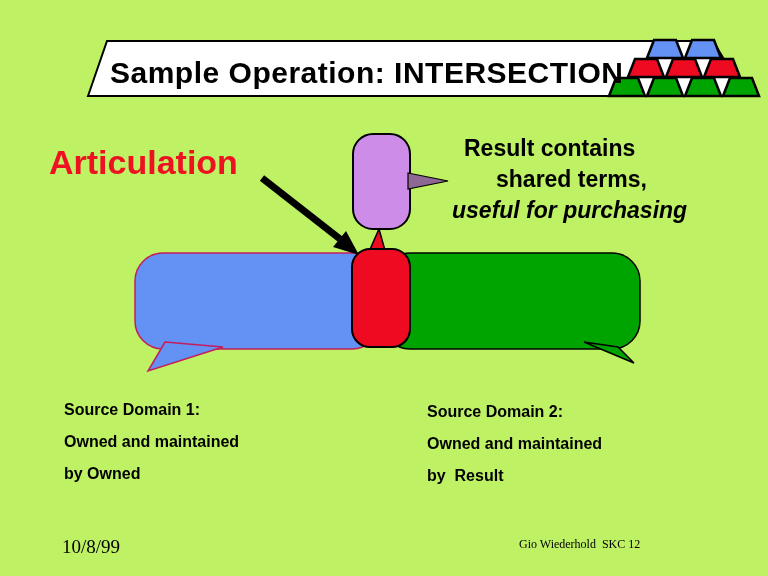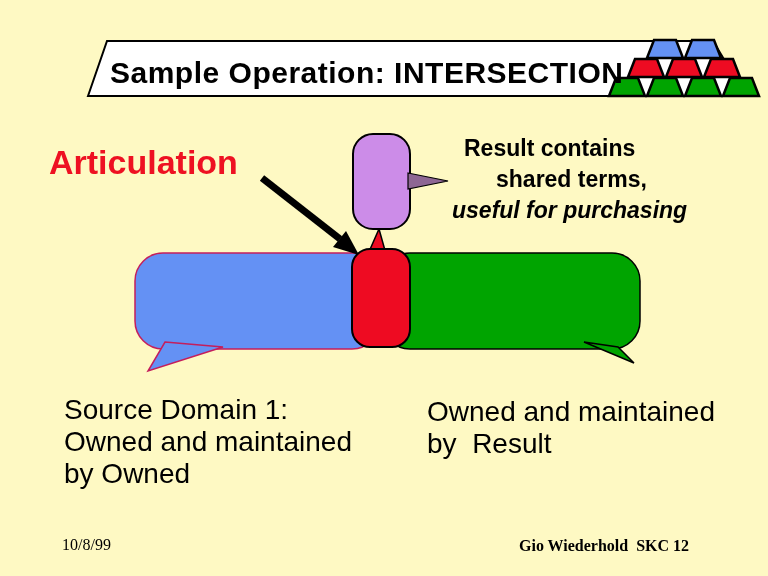--- a/index.html
+++ b/index.html
@@ -1,37 +1,37 @@
 <!DOCTYPE html>
 <html><head>
 <meta charset="utf-8">
 <style>
   html,body{margin:0;padding:0;background:#fff;}
   .slide{
-    position:relative;width:768px;height:576px;background:#fef9c3;overflow:hidden;
+    position:relative;width:768px;height:576px;background:#bef264;overflow:hidden;
     font-family:"Liberation Sans",sans-serif;
   }
   .abs{position:absolute;}
   .slide-title{
     left:110px;top:56px;font-size:30px;font-weight:bold;color:#000;
     letter-spacing:0.5px;white-space:pre;
   }
   .articulation{
     left:49px;top:143px;font-size:34px;font-weight:bold;color:#EE1122;white-space:pre;
   }
   .result-note{left:452px;top:133px;font-size:23px;font-weight:bold;color:#000;line-height:31px;}
   .result-note .l1{padding-left:12px;white-space:pre;}
   .result-note .l2{padding-left:44px;white-space:pre;}
   .result-note .l3{padding-left:0;font-style:italic;white-space:pre;}
-  .source-block{font-size:28px;font-weight:normal;color:#000;line-height:32px;}
+  .source-block{font-size:16px;font-weight:bold;color:#000;line-height:32px;}
   .source-block div{white-space:pre;}
   .src1{left:64px;top:394px;}
   .src2{left:427px;top:396px;}
-  .footer-date{left:62px;top:536px;font-family:"Liberation Serif",serif;font-size:16px;color:#000;white-space:pre;}
-  .footer-credit{left:519px;top:537px;font-family:"Liberation Serif",serif;font-size:16px;color:#000;white-space:pre;font-weight:bold;}
+  .footer-date{left:62px;top:536px;font-family:"Liberation Serif",serif;font-size:19px;color:#000;white-space:pre;}
+  .footer-credit{left:519px;top:537px;font-family:"Liberation Serif",serif;font-size:12px;color:#000;white-space:pre;}
   svg{position:absolute;left:0;top:0;}
   .stroke-black{stroke:#000;}
   .stroke-crimson{stroke:#C41E5C;}
 </style>
 </head>
 <body>
 
 <div class="slide">
 
   <svg width="768" height="576" viewBox="0 0 768 576">
@@ -86,20 +86,21 @@
     <div class="l3">useful for purchasing</div>
   </div>
 
   <div class="abs source-block src1">
     <div>Source Domain 1:</div>
     <div>Owned and maintained</div>
     <div>by Owned</div>
   </div>
 
   <div class="abs source-block src2">
+    <div>Source Domain 2:</div>
     <div>Owned and maintained</div>
     <div>by  Result</div>
   </div>
 
   <div class="abs footer-date">10/8/99</div>
   <div class="abs footer-credit">Gio Wiederhold  SKC 12</div>
 
 </div>
 
 </body></html>

